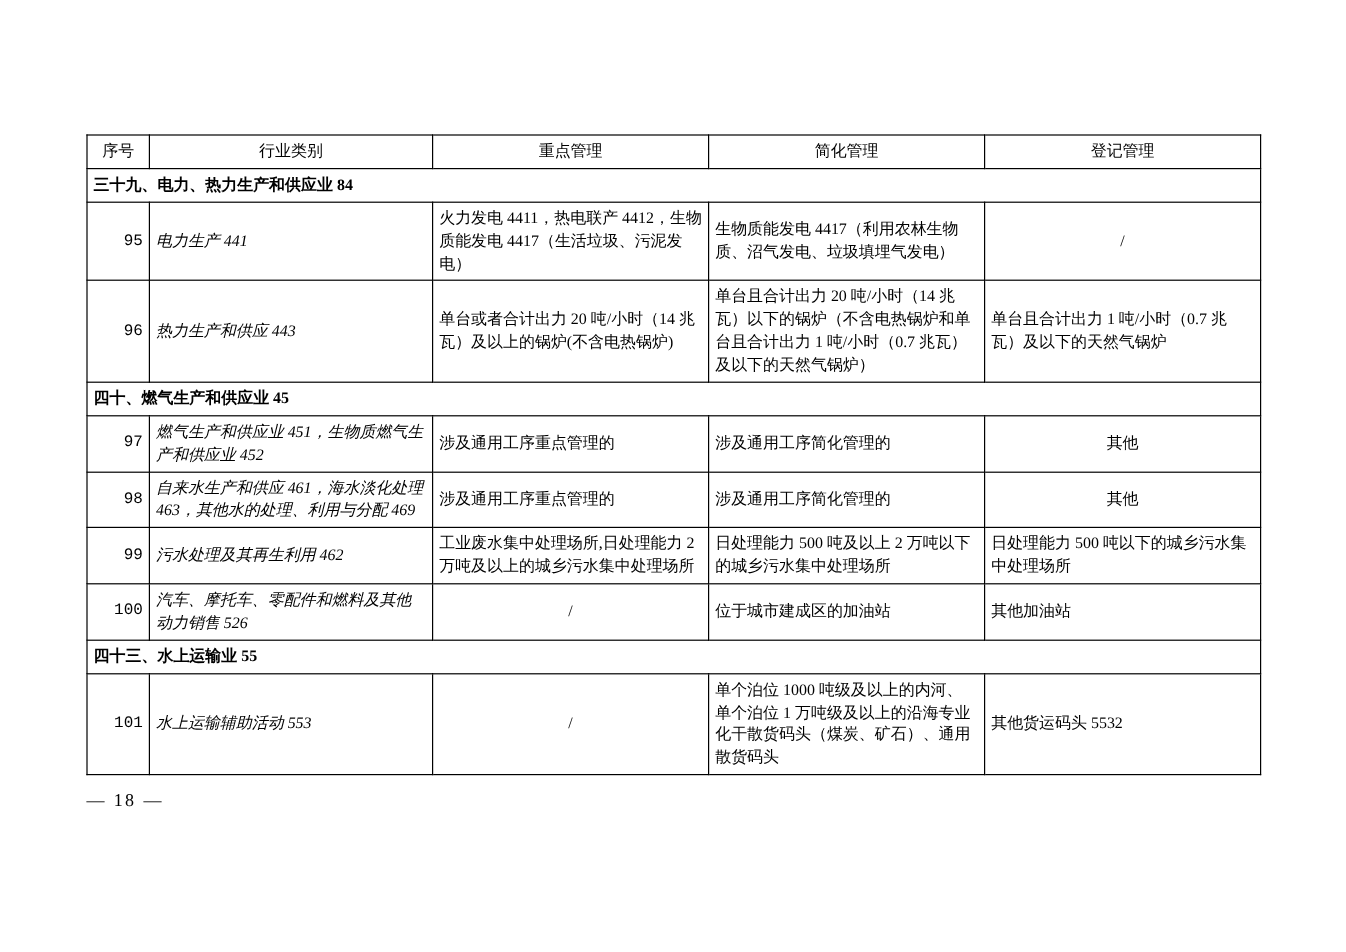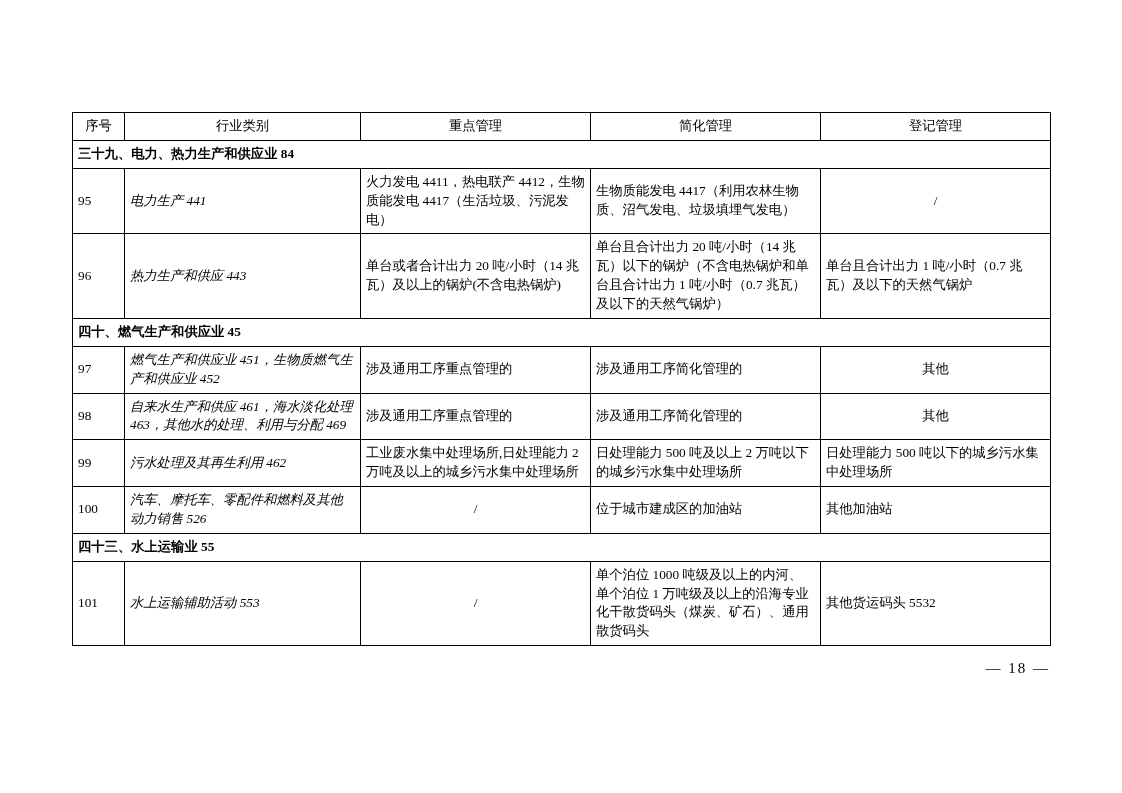--- a/index.html
+++ b/index.html
@@ -44,43 +44,44 @@
     text-align: center;
     font-weight: normal;
     padding: 6px 5px;
   }
   .section-row td {
     font-weight: bold;
     text-align: left;
     padding: 5px 8px;
   }
   td.num {
-    text-align: left;
+    text-align: right;
     vertical-align: middle;
+    font-family: Liberation Mono, monospace;
   }
   td.cat {
     text-align: left;
     vertical-align: middle;
     font-style: italic;
   }
   td.cell {
     text-align: left;
     vertical-align: middle;
   }
   td.center-slash {
     text-align: center;
     vertical-align: middle;
   }
   td.center-txt {
     text-align: center;
     vertical-align: middle;
   }
   .pagenum {
     width: 978px;
-    text-align: right;
+    text-align: left;
     font-size: 15px;
     margin-top: 14px;
     letter-spacing: 2px;
   }
 </style>
 </head>
 <body>
 
 <div class="page">
   <table class="doc-table">

